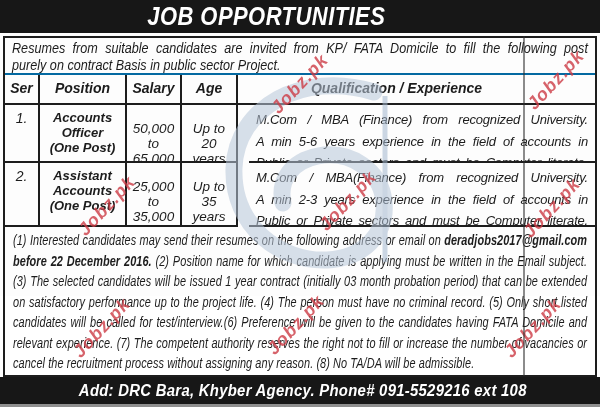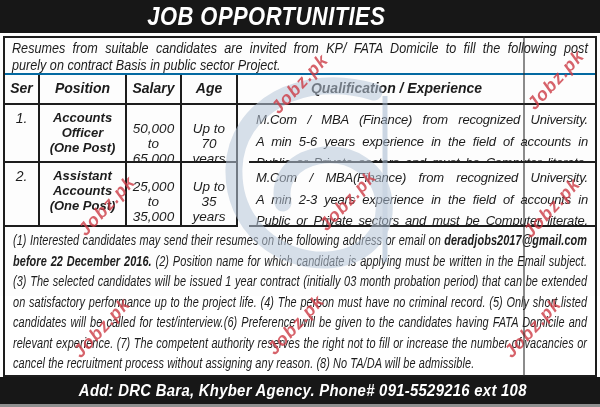--- a/index.html
+++ b/index.html
@@ -86,21 +86,21 @@
           <div>Officer</div>
           <div>(One Post)</div>
         </div>
         <div class="c sal">
           <div>50,000</div>
           <div>to</div>
           <div>65,000</div>
         </div>
         <div class="c age">
           <div>Up to</div>
-          <div>70</div>
+          <div>20</div>
           <div>years</div>
         </div>
         <div class="c qual last">
           <div class="jl">M.Com / MBA (Finance) from recognized University.</div>
           <div class="jl">A min 5-6 years experience in the field of accounts in</div>
           <div class="jl">Public or Private sectors and must be Computer literate.</div>
         </div>
         <div class="c ser">2.</div>
         <div class="c pos">
           <div>Assistant</div>

